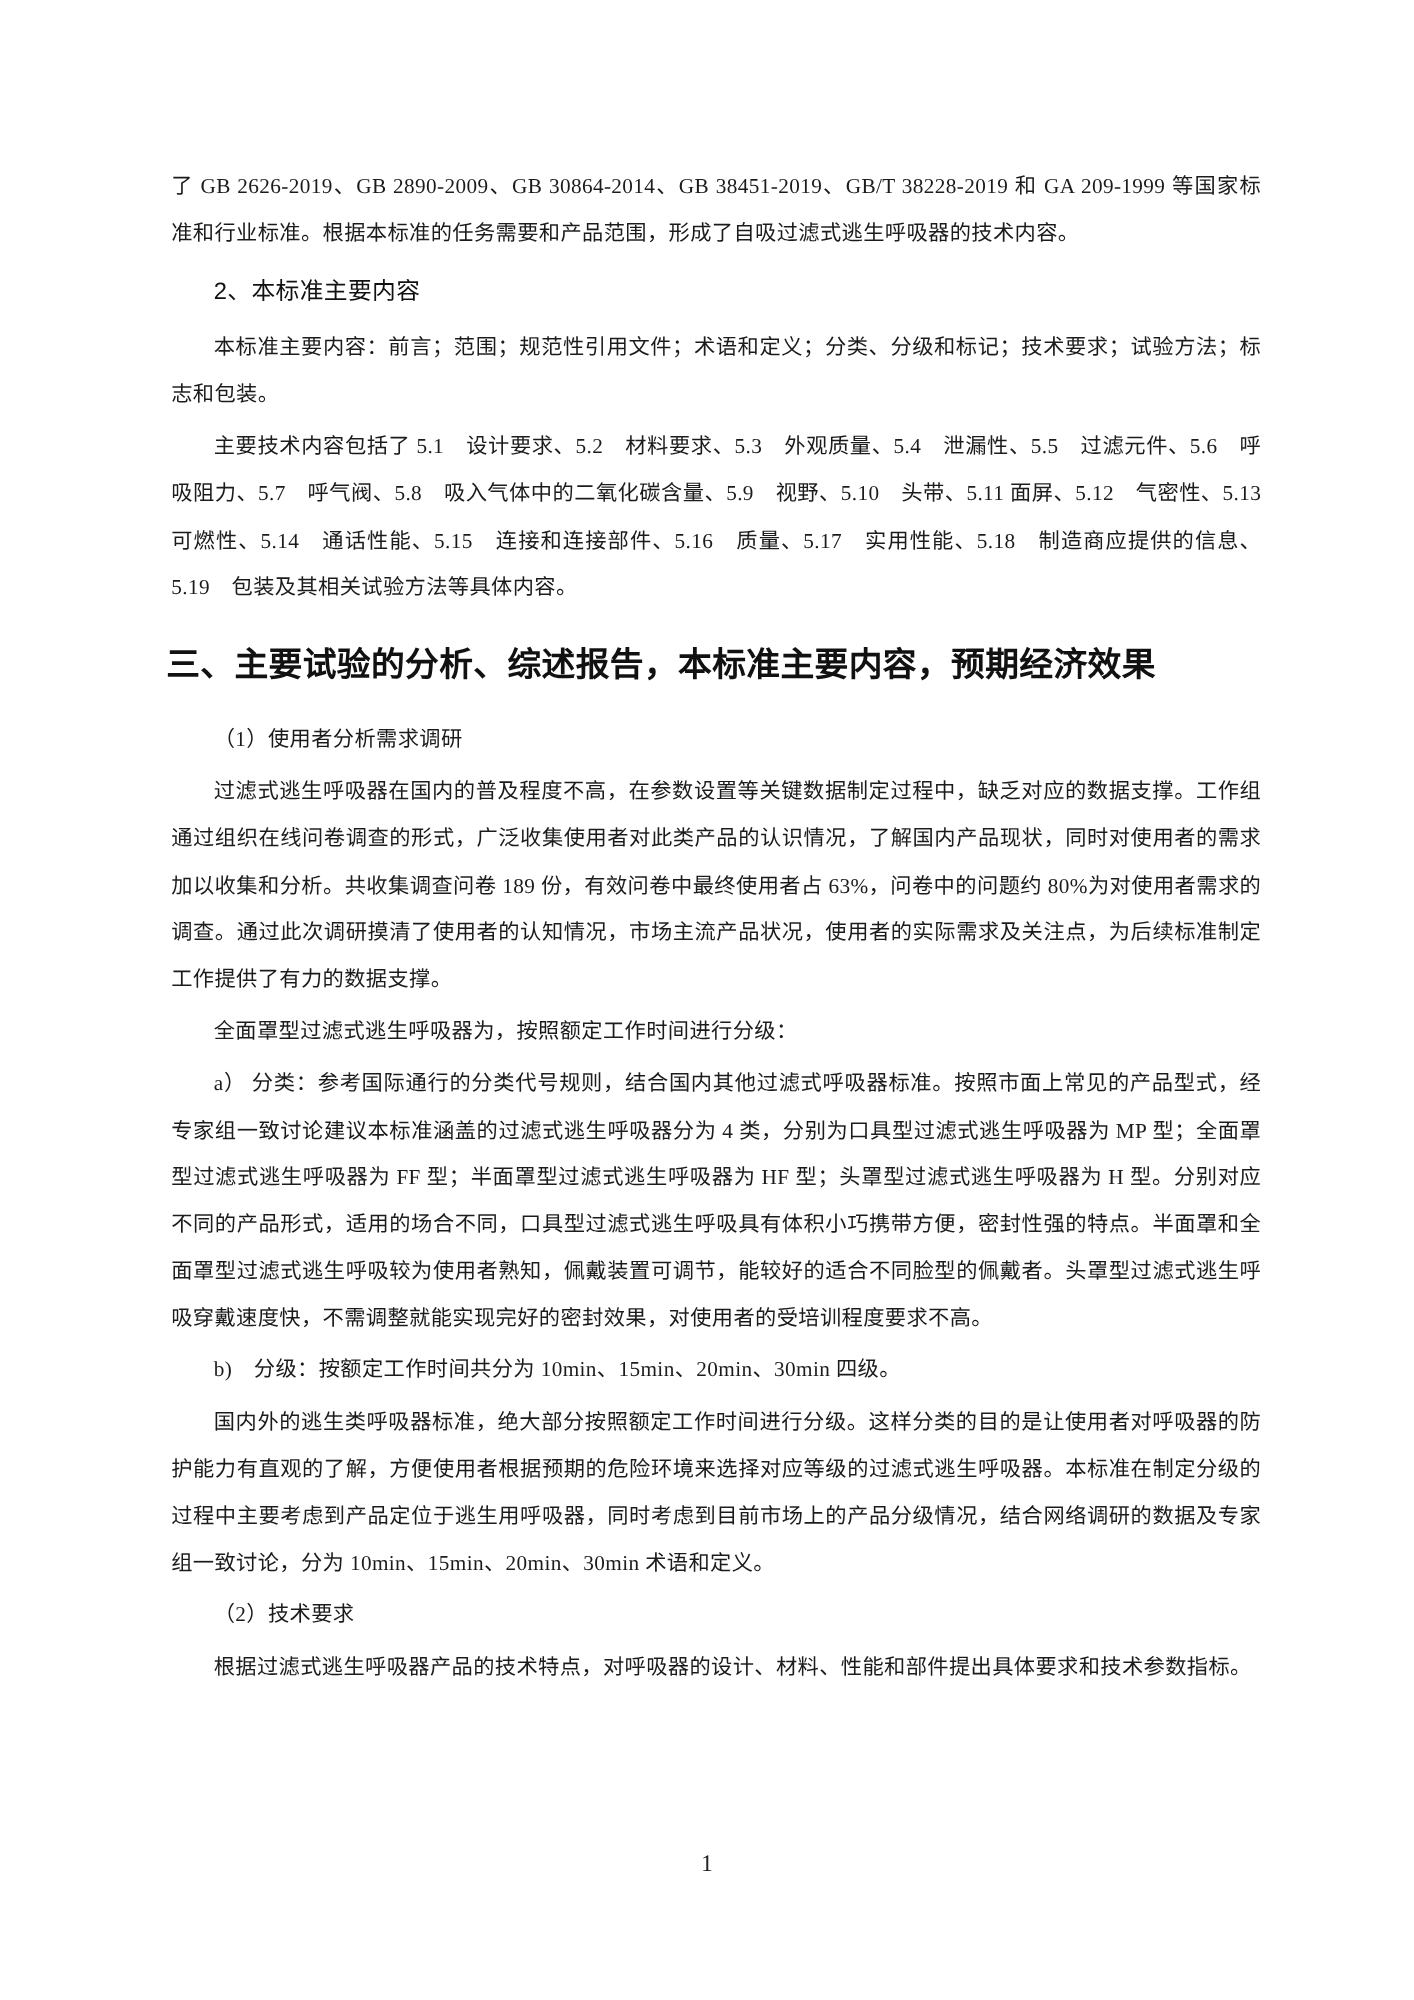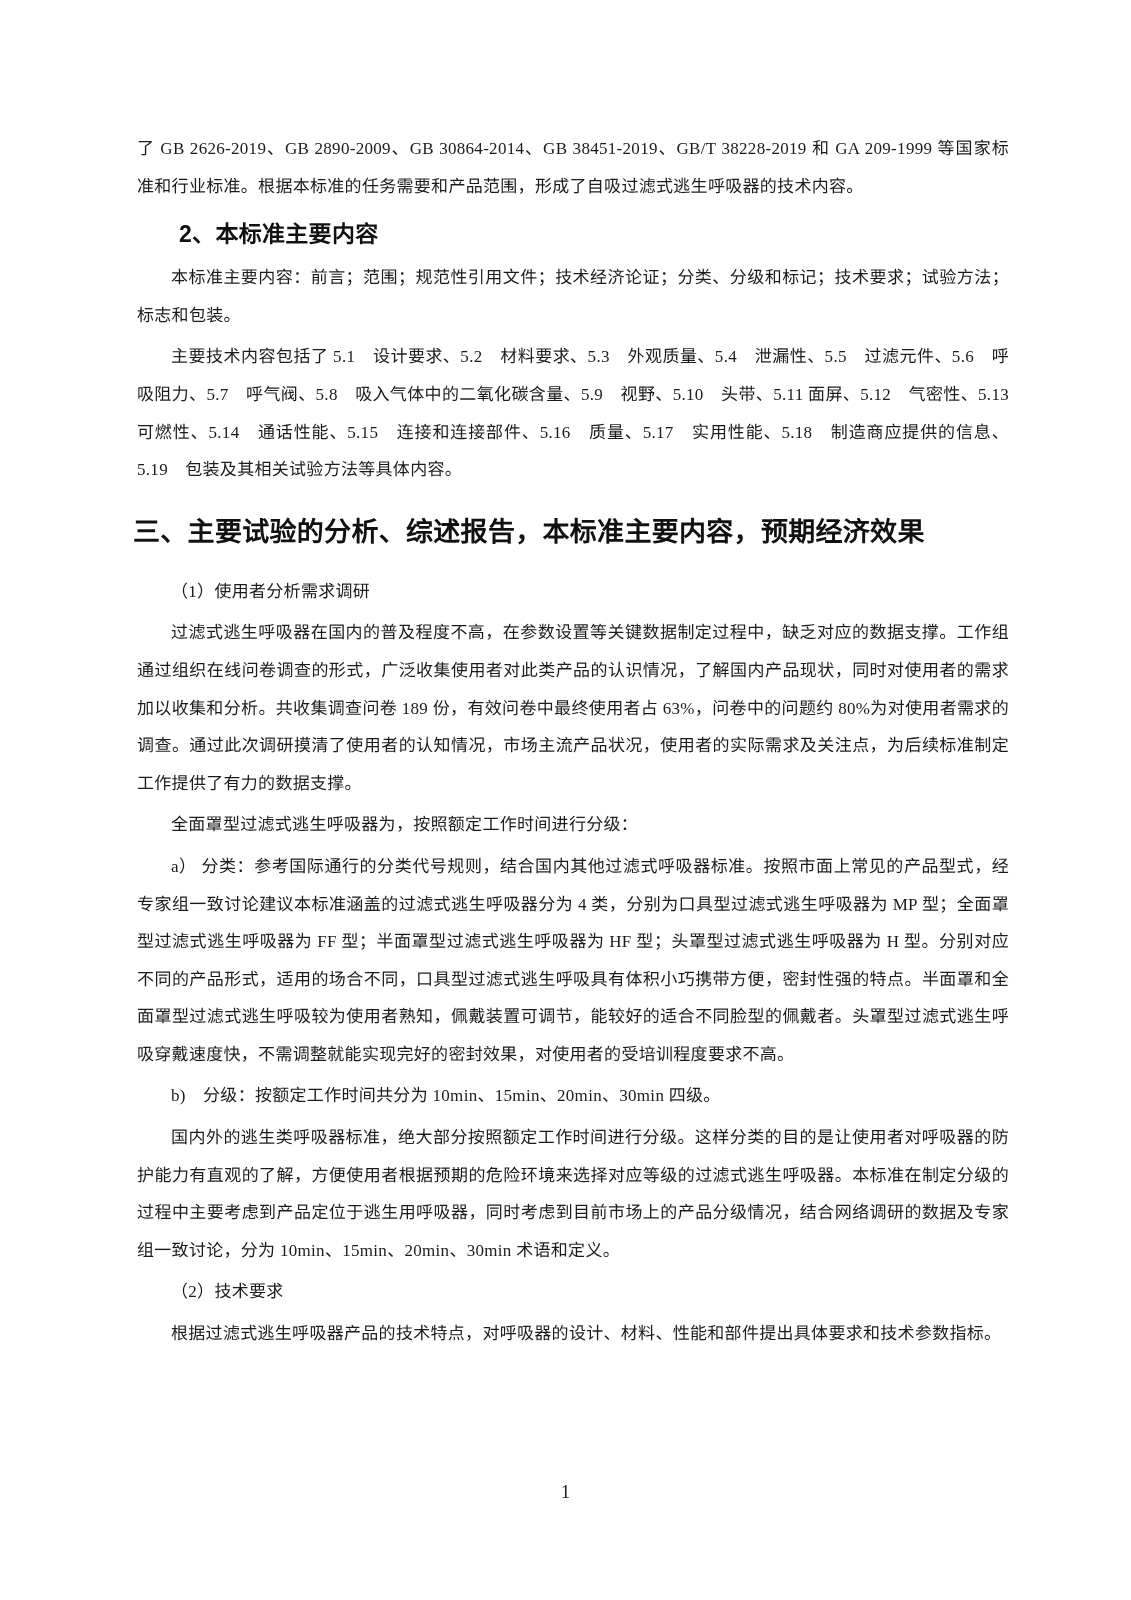--- a/index.html
+++ b/index.html
@@ -33,22 +33,22 @@
     word-break: break-word;
   }
   .para.body {
     text-indent: 2em;
   }
   .para.continuation {
     text-indent: 0;
   }
   .para.heading-sub {
     font-family: "Liberation Sans", "DejaVu Sans", sans-serif;
-    font-weight: bold;
-    font-size: 23px;
+    font-weight: normal;
+    font-size: 19px;
     line-height: 40px;
     text-indent: 2em;
     text-align: left;
     margin: 9px 0 5px 0;
     color: #111;
   }
   .para.heading-main {
     font-family: "Liberation Sans", "DejaVu Sans", sans-serif;
     font-weight: bold;
     font-size: 27px;
@@ -69,21 +69,21 @@
     color: #222;
   }
 </style>
 </head>
 <body>
 
 <div class="page">
   <div class="content" id="content">
       <p class="para continuation">了 GB 2626-2019、GB 2890-2009、GB 30864-2014、GB 38451-2019、GB/T 38228-2019 和 GA 209-1999 等国家标准和行业标准。根据本标准的任务需要和产品范围，形成了自吸过滤式逃生呼吸器的技术内容。</p>
       <p class="para heading-sub">2、本标准主要内容</p>
-      <p class="para body">本标准主要内容：前言；范围；规范性引用文件；技术经济论证；分类、分级和标记；技术要求；试验方法；标志和包装。</p>
+      <p class="para body">本标准主要内容：前言；范围；规范性引用文件；术语和定义；分类、分级和标记；技术要求；试验方法；标志和包装。</p>
       <p class="para body">主要技术内容包括了 5.1　设计要求、5.2　材料要求、5.3　外观质量、5.4　泄漏性、5.5　过滤元件、5.6　呼吸阻力、5.7　呼气阀、5.8　吸入气体中的二氧化碳含量、5.9　视野、5.10　头带、5.11 面屏、5.12　气密性、5.13　可燃性、5.14　通话性能、5.15　连接和连接部件、5.16　质量、5.17　实用性能、5.18　制造商应提供的信息、5.19　包装及其相关试验方法等具体内容。</p>
       <p class="para heading-main">三、主要试验的分析、综述报告，本标准主要内容，预期经济效果</p>
       <p class="para body">（1）使用者分析需求调研</p>
       <p class="para body">过滤式逃生呼吸器在国内的普及程度不高，在参数设置等关键数据制定过程中，缺乏对应的数据支撑。工作组通过组织在线问卷调查的形式，广泛收集使用者对此类产品的认识情况，了解国内产品现状，同时对使用者的需求加以收集和分析。共收集调查问卷 189 份，有效问卷中最终使用者占 63%，问卷中的问题约 80%为对使用者需求的调查。通过此次调研摸清了使用者的认知情况，市场主流产品状况，使用者的实际需求及关注点，为后续标准制定工作提供了有力的数据支撑。</p>
       <p class="para body">全面罩型过滤式逃生呼吸器为，按照额定工作时间进行分级：</p>
       <p class="para body">a） 分类：参考国际通行的分类代号规则，结合国内其他过滤式呼吸器标准。按照市面上常见的产品型式，经专家组一致讨论建议本标准涵盖的过滤式逃生呼吸器分为 4 类，分别为口具型过滤式逃生呼吸器为 MP 型；全面罩型过滤式逃生呼吸器为 FF 型；半面罩型过滤式逃生呼吸器为 HF 型；头罩型过滤式逃生呼吸器为 H 型。分别对应不同的产品形式，适用的场合不同，口具型过滤式逃生呼吸具有体积小巧携带方便，密封性强的特点。半面罩和全面罩型过滤式逃生呼吸较为使用者熟知，佩戴装置可调节，能较好的适合不同脸型的佩戴者。头罩型过滤式逃生呼吸穿戴速度快，不需调整就能实现完好的密封效果，对使用者的受培训程度要求不高。</p>
       <p class="para body">b)　分级：按额定工作时间共分为 10min、15min、20min、30min 四级。</p>
       <p class="para body">国内外的逃生类呼吸器标准，绝大部分按照额定工作时间进行分级。这样分类的目的是让使用者对呼吸器的防护能力有直观的了解，方便使用者根据预期的危险环境来选择对应等级的过滤式逃生呼吸器。本标准在制定分级的过程中主要考虑到产品定位于逃生用呼吸器，同时考虑到目前市场上的产品分级情况，结合网络调研的数据及专家组一致讨论，分为 10min、15min、20min、30min 术语和定义。</p>
       <p class="para body">（2）技术要求</p>
       <p class="para body">根据过滤式逃生呼吸器产品的技术特点，对呼吸器的设计、材料、性能和部件提出具体要求和技术参数指标。</p>

